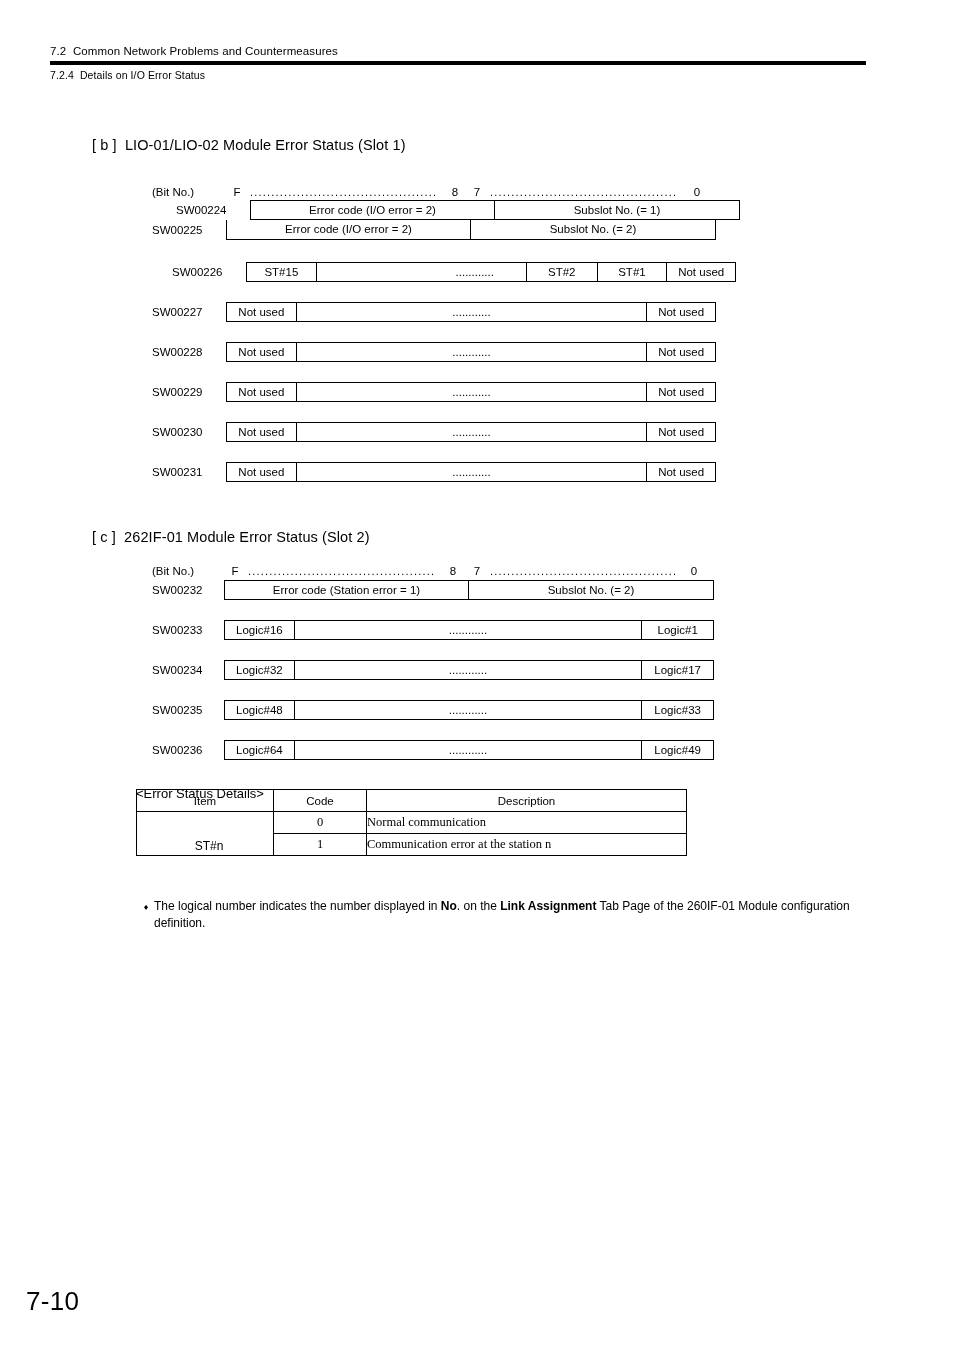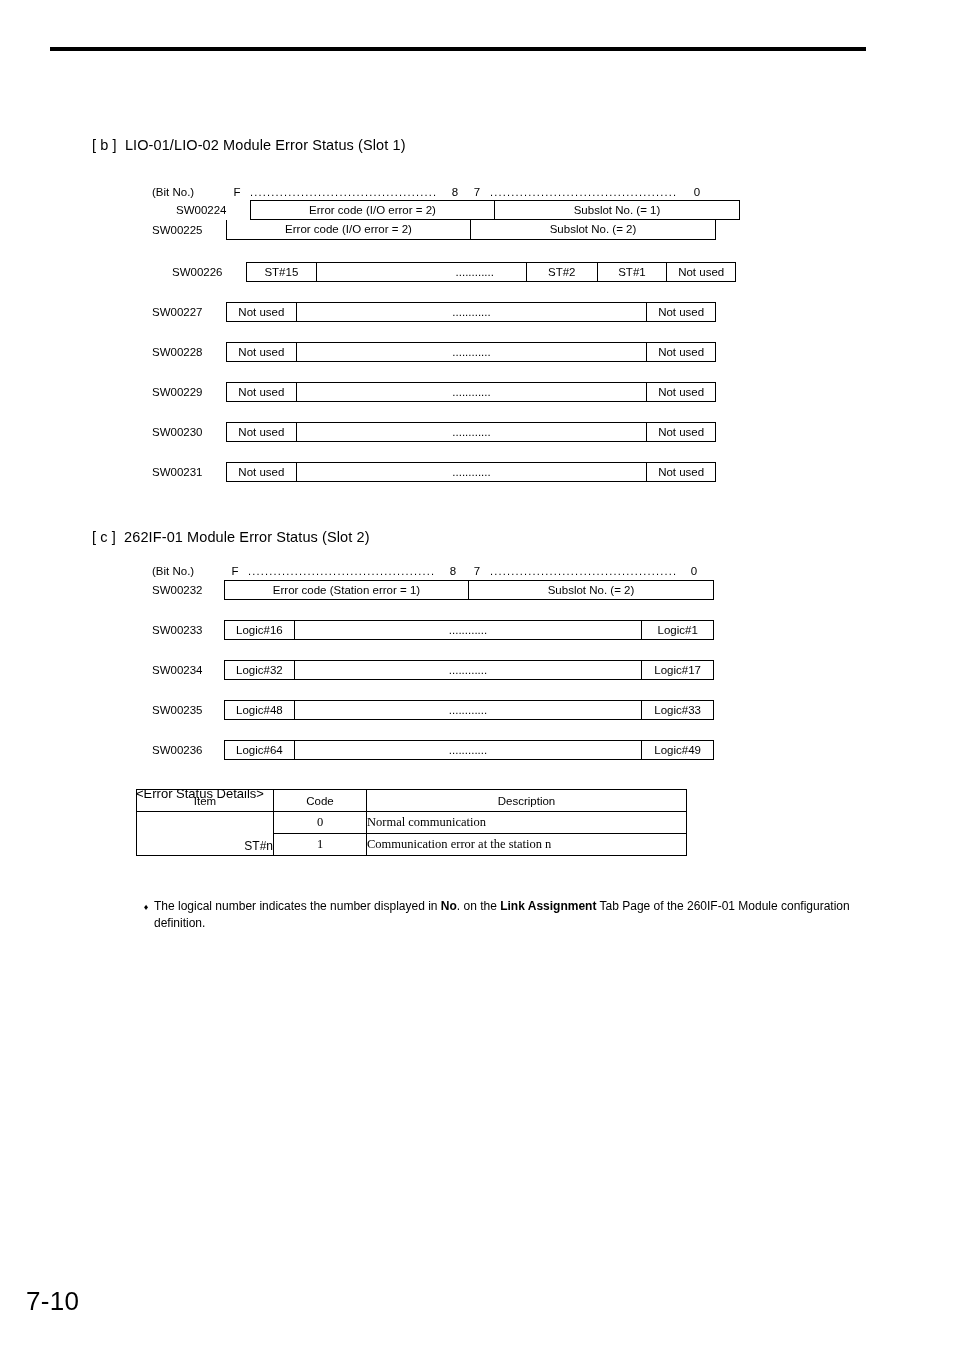--- a/index.html
+++ b/index.html
@@ -150,21 +150,21 @@
     vertical-align: middle;
   }
   #details-table thead th {
     font-family: "Liberation Sans", sans-serif;
     font-size: 11.5px;
     text-align: center;
   }
   #details-table tbody td.item-cell {
     font-family: "Liberation Sans", sans-serif;
     font-size: 12px;
-    text-align: right;
+    text-align: center;
     padding-left: 8px;
     vertical-align: bottom;
     padding-bottom: 2px;
   }
   #details-table tbody td.code-cell {
     font-family: "Liberation Serif", serif;
     font-size: 12.5px;
     text-align: center;
   }
   #details-table tbody td.desc-cell {
@@ -206,21 +206,23 @@
     font-size: 26px;
     line-height: 32px;
     letter-spacing: 0.3px;
     white-space: pre;
   }
 </style>
 </head>
 <body>
 
 <div id="page-header">
+  <div class="hdr-section">7.2  Common Network Problems and Countermeasures</div>
   <div class="hdr-rule"></div>
+  <div class="hdr-sub">7.2.4  Details on I/O Error Status</div>
 </div>
 
 <div class="sect-title" id="sect-b-title">[ b ]  LIO-01/LIO-02 Module Error Status (Slot 1)</div>
 
 <div class="regmap" id="regmap-b">
 
   <div class="bitrow" style="left:152px; top:184px; width:570px;">
     <span class="bit-label">(Bit No.)</span>
     <span class="bit-tick" style="left:78px; width:14px;">F</span>
     <span class="bit-dots" style="left:98px; width:194px;">............................................</span>

